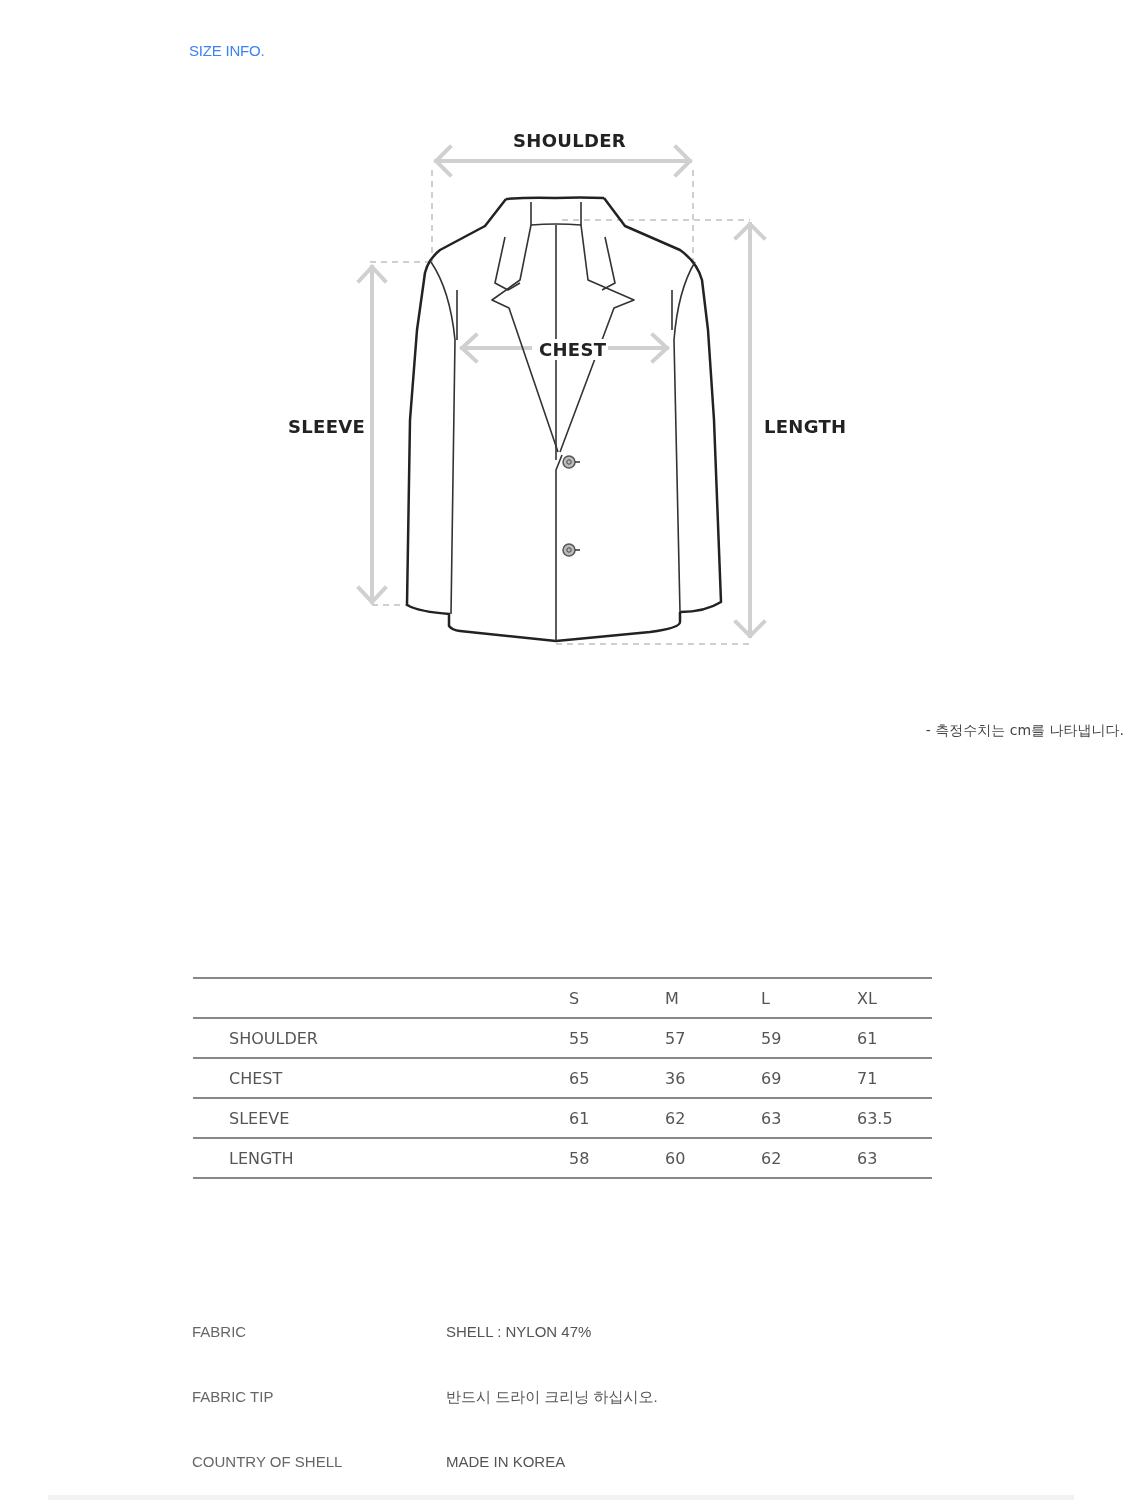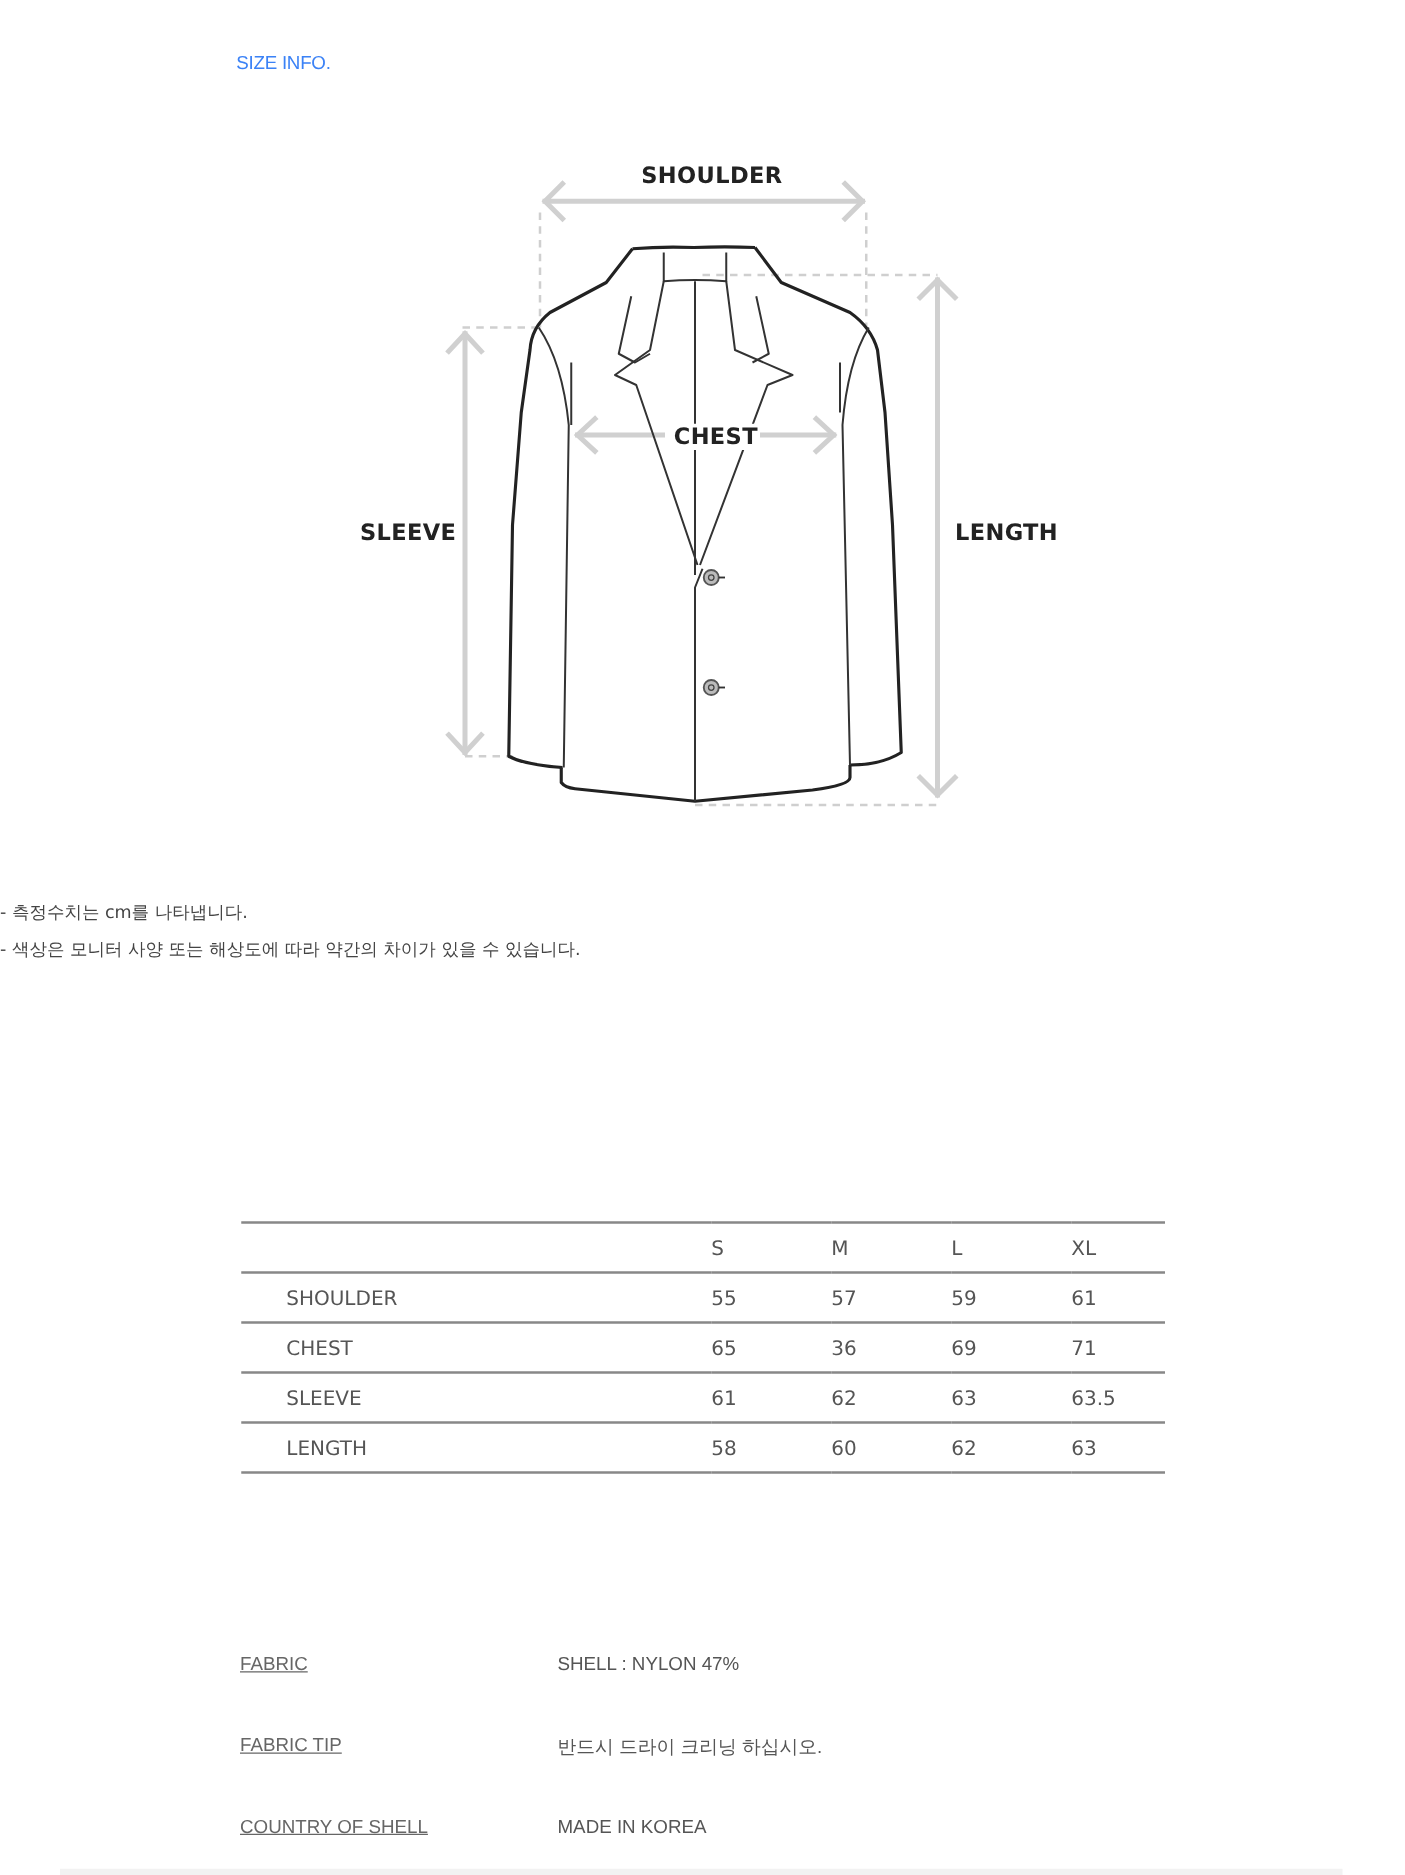--- a/index.html
+++ b/index.html
@@ -1,29 +1,29 @@
 <!DOCTYPE html>
 <html><head>
 <meta charset="utf-8">
 <style>
   html, body { margin: 0; padding: 0; background: #ffffff; }
   body { width: 1124px; height: 1500px; position: relative; overflow: hidden; font-family: "Liberation Sans", "DejaVu Sans", sans-serif; color: #555; }
   .title { position: absolute; left: 189px; top: 42px; font-size: 15px; color: #3b82f6; letter-spacing: -0.2px; }
   .diagram { position: absolute; left: 0; top: 0; width: 1124px; height: 700px; }
   .dlabel { position: absolute; font-weight: bold; font-size: 18px; color: #222; letter-spacing: 0.3px; font-family: "DejaVu Sans", sans-serif; }
-  .notes { position: absolute; left: 0; top: 715px; width: 1124px; text-align: left; font-size: 14px; color: #444; line-height: 30px; font-family: "DejaVu Sans", sans-serif; }
+  .notes { position: absolute; left: 0; top: 715px; width: 1124px; text-align: right; font-size: 14px; color: #444; line-height: 30px; font-family: "DejaVu Sans", sans-serif; }
   .notes div { white-space: nowrap; }
   table.size { position: absolute; left: 193px; top: 977px; width: 739px; border-collapse: collapse; font-family: "DejaVu Sans", sans-serif; font-size: 16px; color: #555; }
   table.size tr { height: 40px; }
   table.size td, table.size th { font-weight: normal; text-align: left; padding: 0; border-bottom: 2px solid #888; }
   table.size tr:first-child th { border-top: 2px solid #888; }
   table.size .rowlabel { padding-left: 36px; width: 340px; }
   table.size .c1 { width: 96px; } 
   .info { position: absolute; left: 192px; font-size: 15px; color: #666; }
-  .info .k { position: absolute; left: 0; white-space: nowrap; text-decoration: underline; }
+  .info .k { position: absolute; left: 0; white-space: nowrap; }
   .info .v { position: absolute; left: 254px; white-space: nowrap; color: #555; }
   .footer-bar { position: absolute; left: 48px; top: 1495px; width: 1026px; height: 5px; background: #f2f2f2; }
 </style>
 </head>
 <body>
 
 <div class="title">SIZE INFO.</div>
 
 <div class="diagram">
   <svg width="1124" height="700" viewBox="0 0 1124 700">
@@ -96,21 +96,20 @@
     </g>
   </svg>
   <div class="dlabel" style="left:513px; top:130px;">SHOULDER</div>
   <div class="dlabel" style="left:537px; top:339px; background:#fff; padding:0 2px;">CHEST</div>
   <div class="dlabel" style="left:288px; top:416px;">SLEEVE</div>
   <div class="dlabel" style="left:764px; top:416px;">LENGTH</div>
 </div>
 
 <div class="notes">
   <div>- 측정수치는 cm를 나타냅니다.</div>
-  <div>- 색상은 모니터 사양 또는 해상도에 따라 약간의 차이가 있을 수 있습니다.</div>
 </div>
 
 <table class="size">
   <tbody>
       <tr>
     <th class="rowlabel"></th>
     <th class="c1">S</th>
     <th class="c1">M</th>
     <th class="c1">L</th>
     <th>XL</th>

